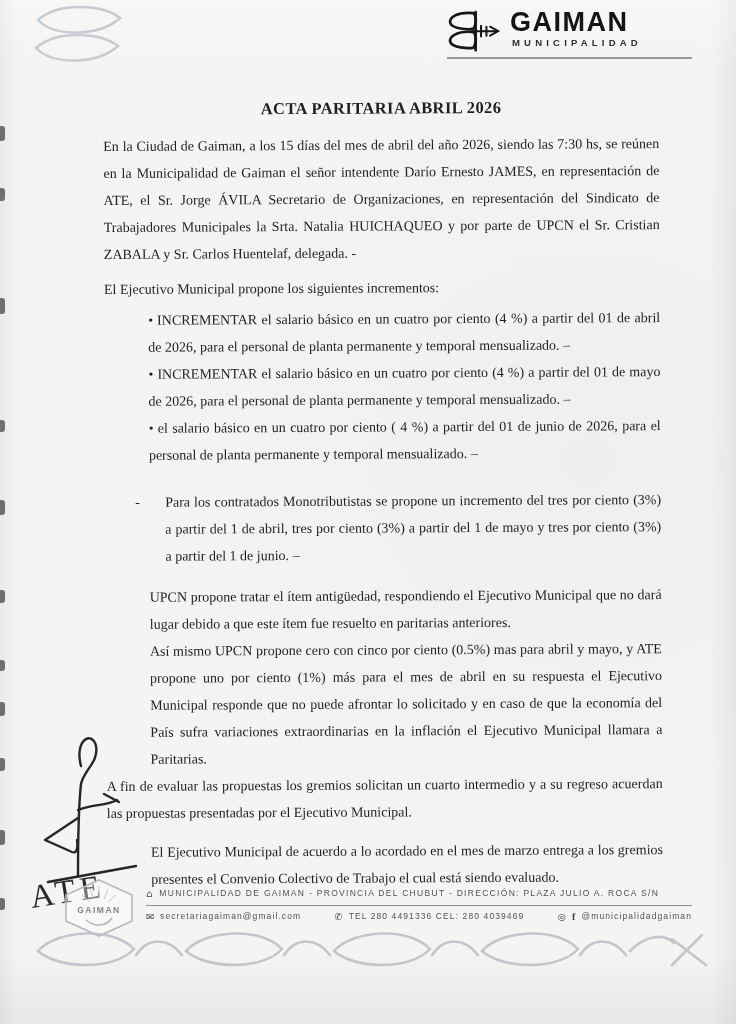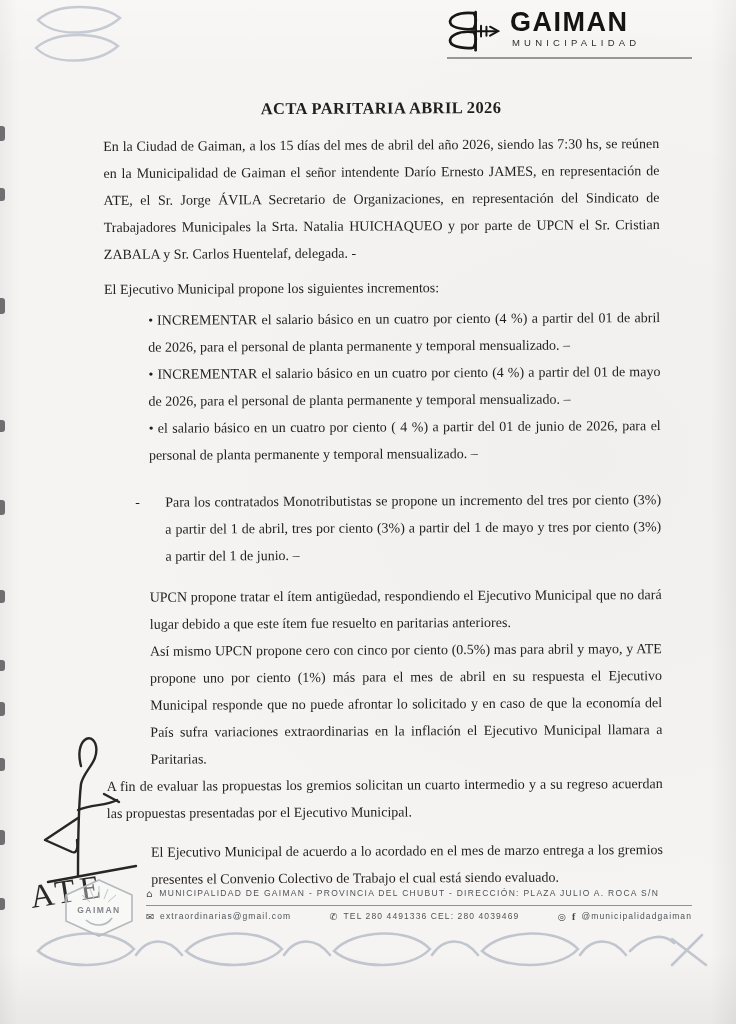--- a/index.html
+++ b/index.html
@@ -16,21 +16,21 @@
   }
   
   .brand{position:absolute;left:444px;top:8px;display:flex;align-items:flex-start;}
   .brand .logo{margin-top:2px;}
   .brand-text{margin-left:10px;}
   .brand-name{
     font-family:"Liberation Sans", sans-serif;font-weight:800;font-size:27px;
     letter-spacing:1.5px;color:#141414;line-height:28px;
   }
   .brand-sub{
-    font-family:"Liberation Sans", sans-serif;font-size:9.5px;font-weight:400;
+    font-family:"Liberation Sans", sans-serif;font-size:9.5px;font-weight:700;
     letter-spacing:4.2px;color:#2e2e2e;margin:1px 5px 0 2px;
   }
   .brand-rule{position:absolute;left:447px;right:44px;top:57px;height:1.5px;background:#97979a;}
   
   .doc{
     position:absolute;left:103px;top:96px;width:556px;
     font-size:14px;line-height:27px;transform:rotate(-0.3deg);transform-origin:left top;
   }
   .title{
     font-size:16.5px;font-weight:bold;text-align:center;margin:0 0 10px;
@@ -158,21 +158,21 @@
 </svg>
 
 <div class="footer-line1">
   <span class="f-icon">⌂</span>
   <span>MUNICIPALIDAD DE GAIMAN - PROVINCIA DEL CHUBUT - DIRECCIÓN: PLAZA JULIO A. ROCA S/N</span>
 </div>
 <div class="footer-div"></div>
 <div class="footer-line2">
   <span class="f-item">
     <span class="f-icon">✉</span>
-    <span>extraordinarias@gmail.com</span>
+    <span>secretariagaiman@gmail.com</span>
   </span>
   <span class="f-item">
     <span class="f-icon">✆</span>
     <span>TEL 280 4491336 CEL: 280 4039469</span>
   </span>
   <span class="f-item">
     <span class="f-icon">◎</span>
     <span class="f-icon fb">f</span>
     <span>@municipalidadgaiman</span>
   </span>

